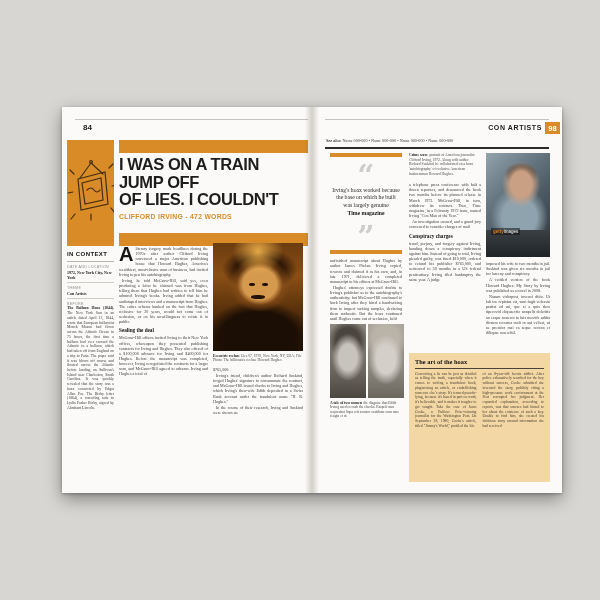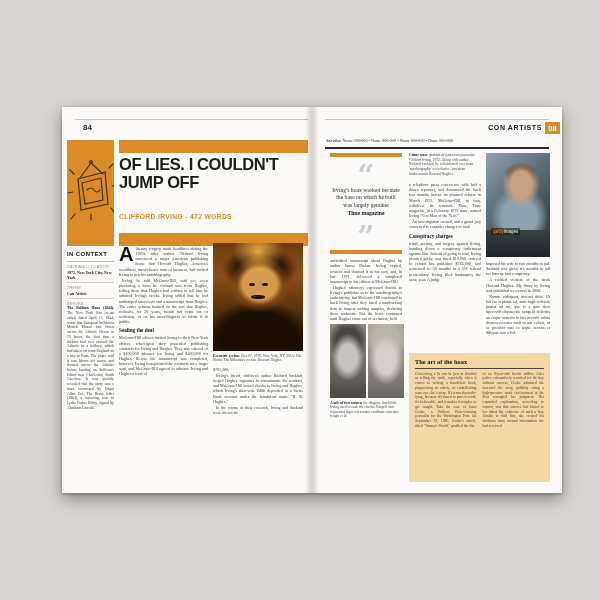--- a/index.html
+++ b/index.html
@@ -98,22 +98,23 @@
             <path d="M11 39 L38 32 L41 64 L14 70 Z"></path>
             <path d="M15 43 L34 38 L36 60 L18 64 Z"></path>
             <path d="M20 50 q4 -4 7 0 q3 4 6 0"></path>
             <path d="M7 34 L3 30 M42 28 L46 24 M8 74 L4 79 M44 68 L48 73 M24 74 L24 80 M6 52 L1 53 M45 46 L50 45"></path>
           </g>
         </svg>
       </div>
 
       <div class="abs bar" style="left:57px;top:33px;width:189px;height:13px;"></div>
       <div class="abs headline" style="left:57px;top:49px;width:192px;">
+        <div>I WAS ON A TRAIN</div>
+        <div>JUMP OFF</div>
         <div>OF LIES. I COULDN'T</div>
-        <div>JUMP OFF</div>
       </div>
       <div class="abs byline" style="left:57px;top:106px;">CLIFFORD IRVING - 472 WORDS</div>
       <div class="abs bar" style="left:57px;top:126px;width:189px;height:13px;"></div>
 
       <div class="abs sidebar" style="left:5px;top:144px;width:47px;">
         <div class="sb-head">IN CONTEXT</div>
         <div class="sb-label">DATE AND LOCATION</div>
         <div class="sb-value">1972, New York City, New York</div>
         <div class="sb-rule"></div>
         <div class="sb-label">THEME</div>

